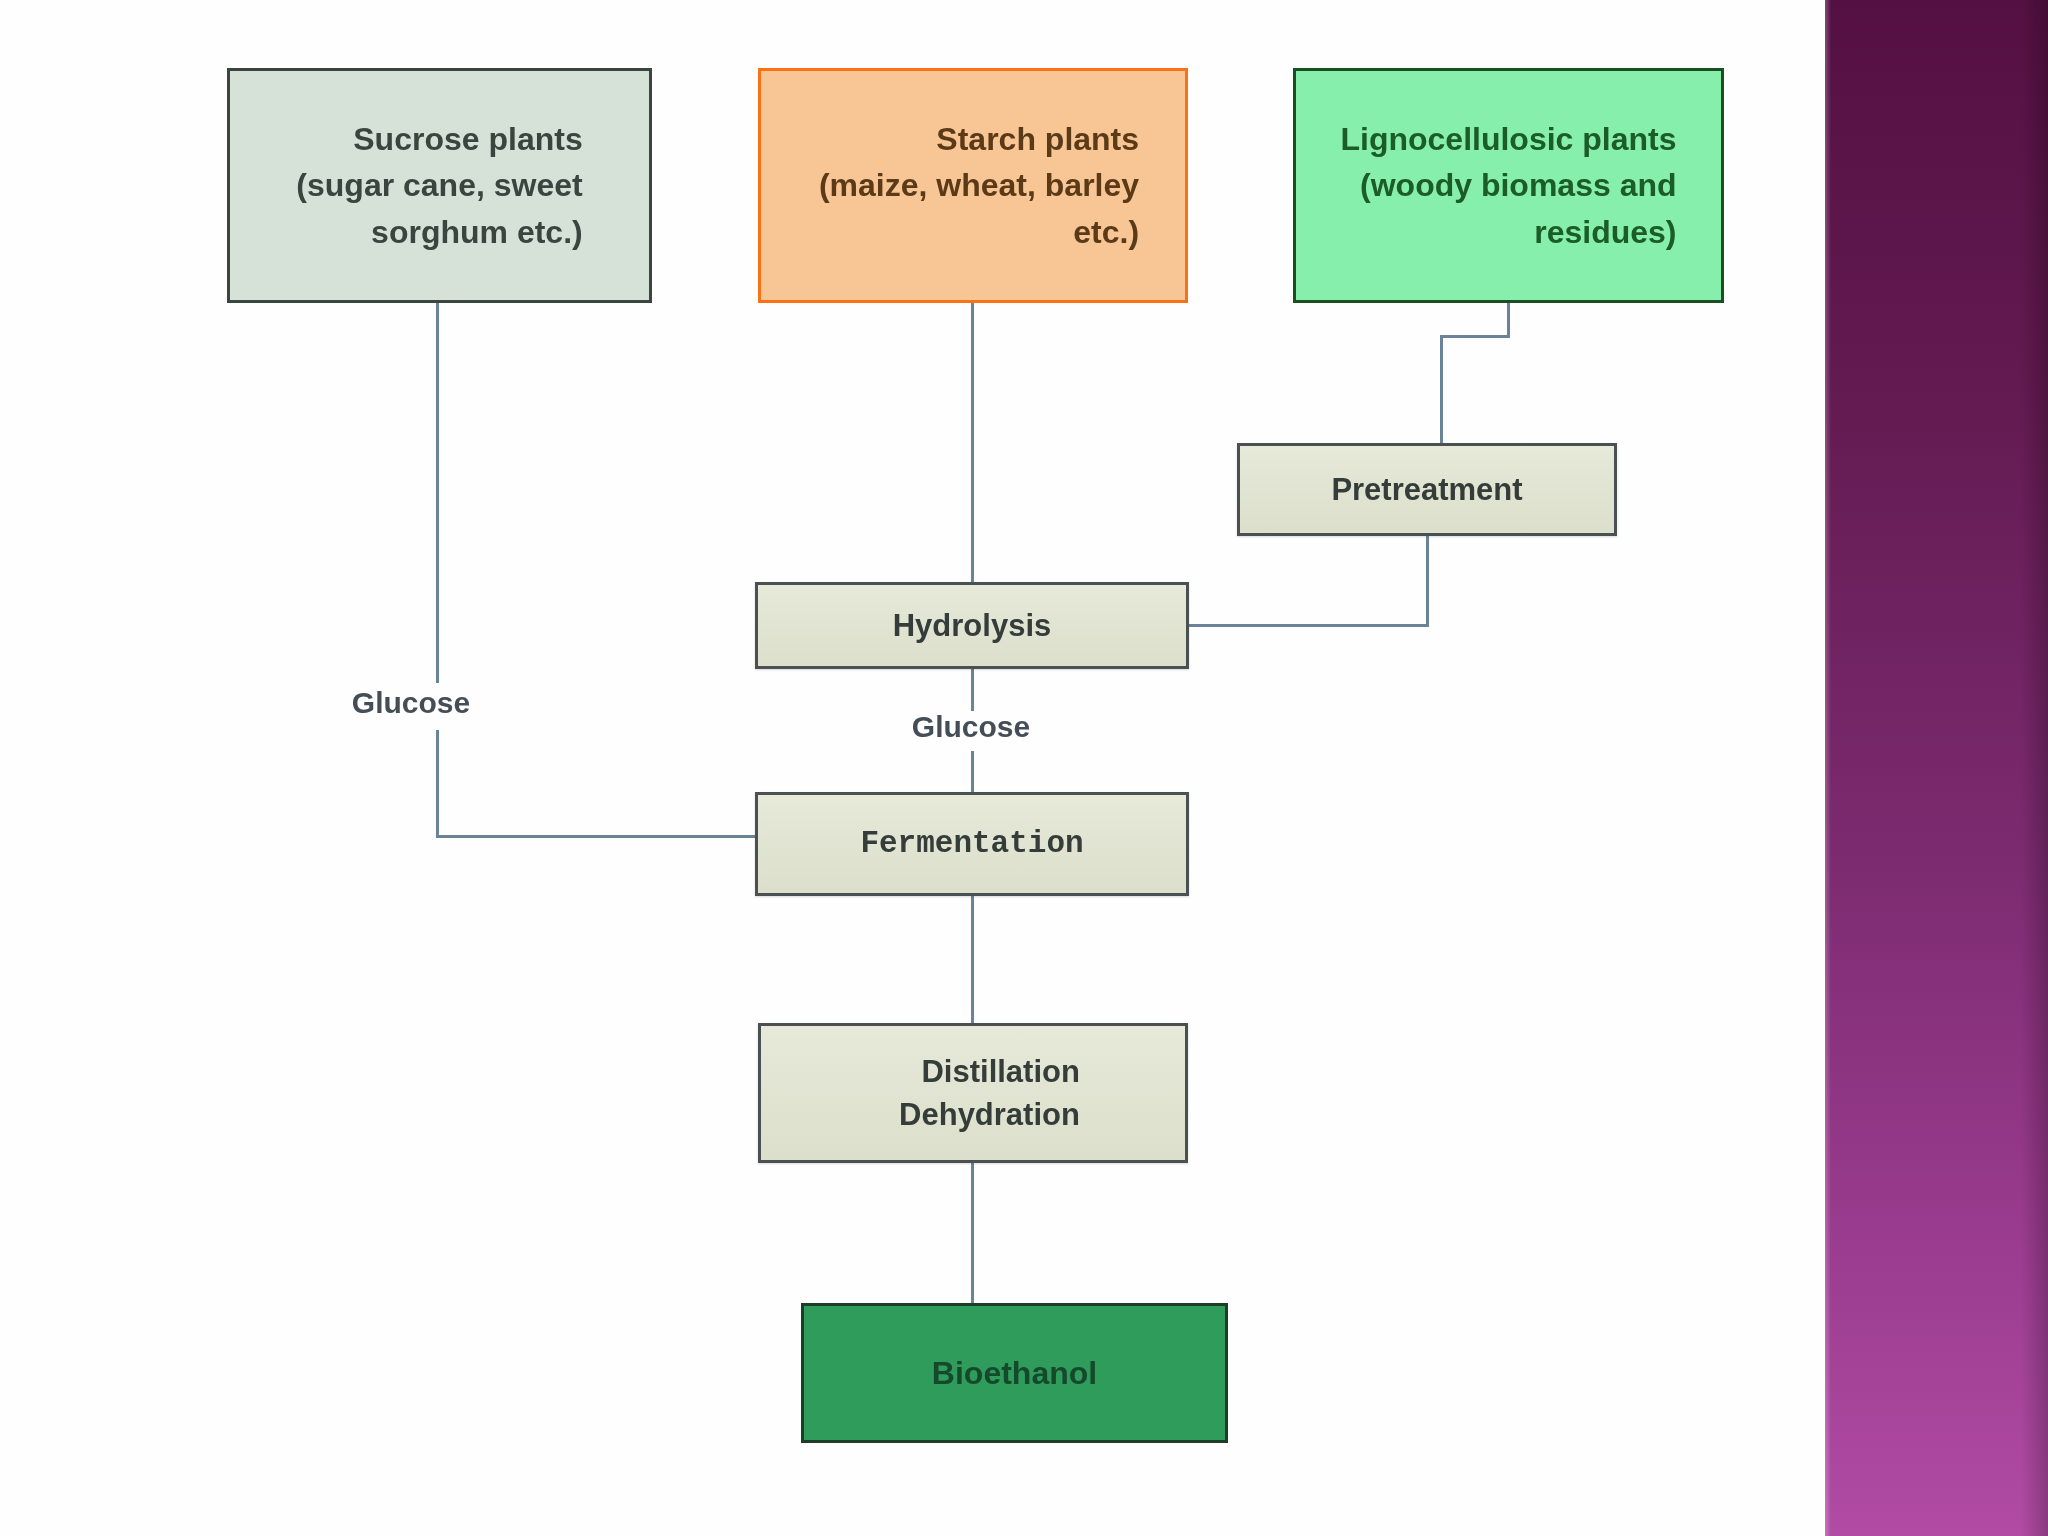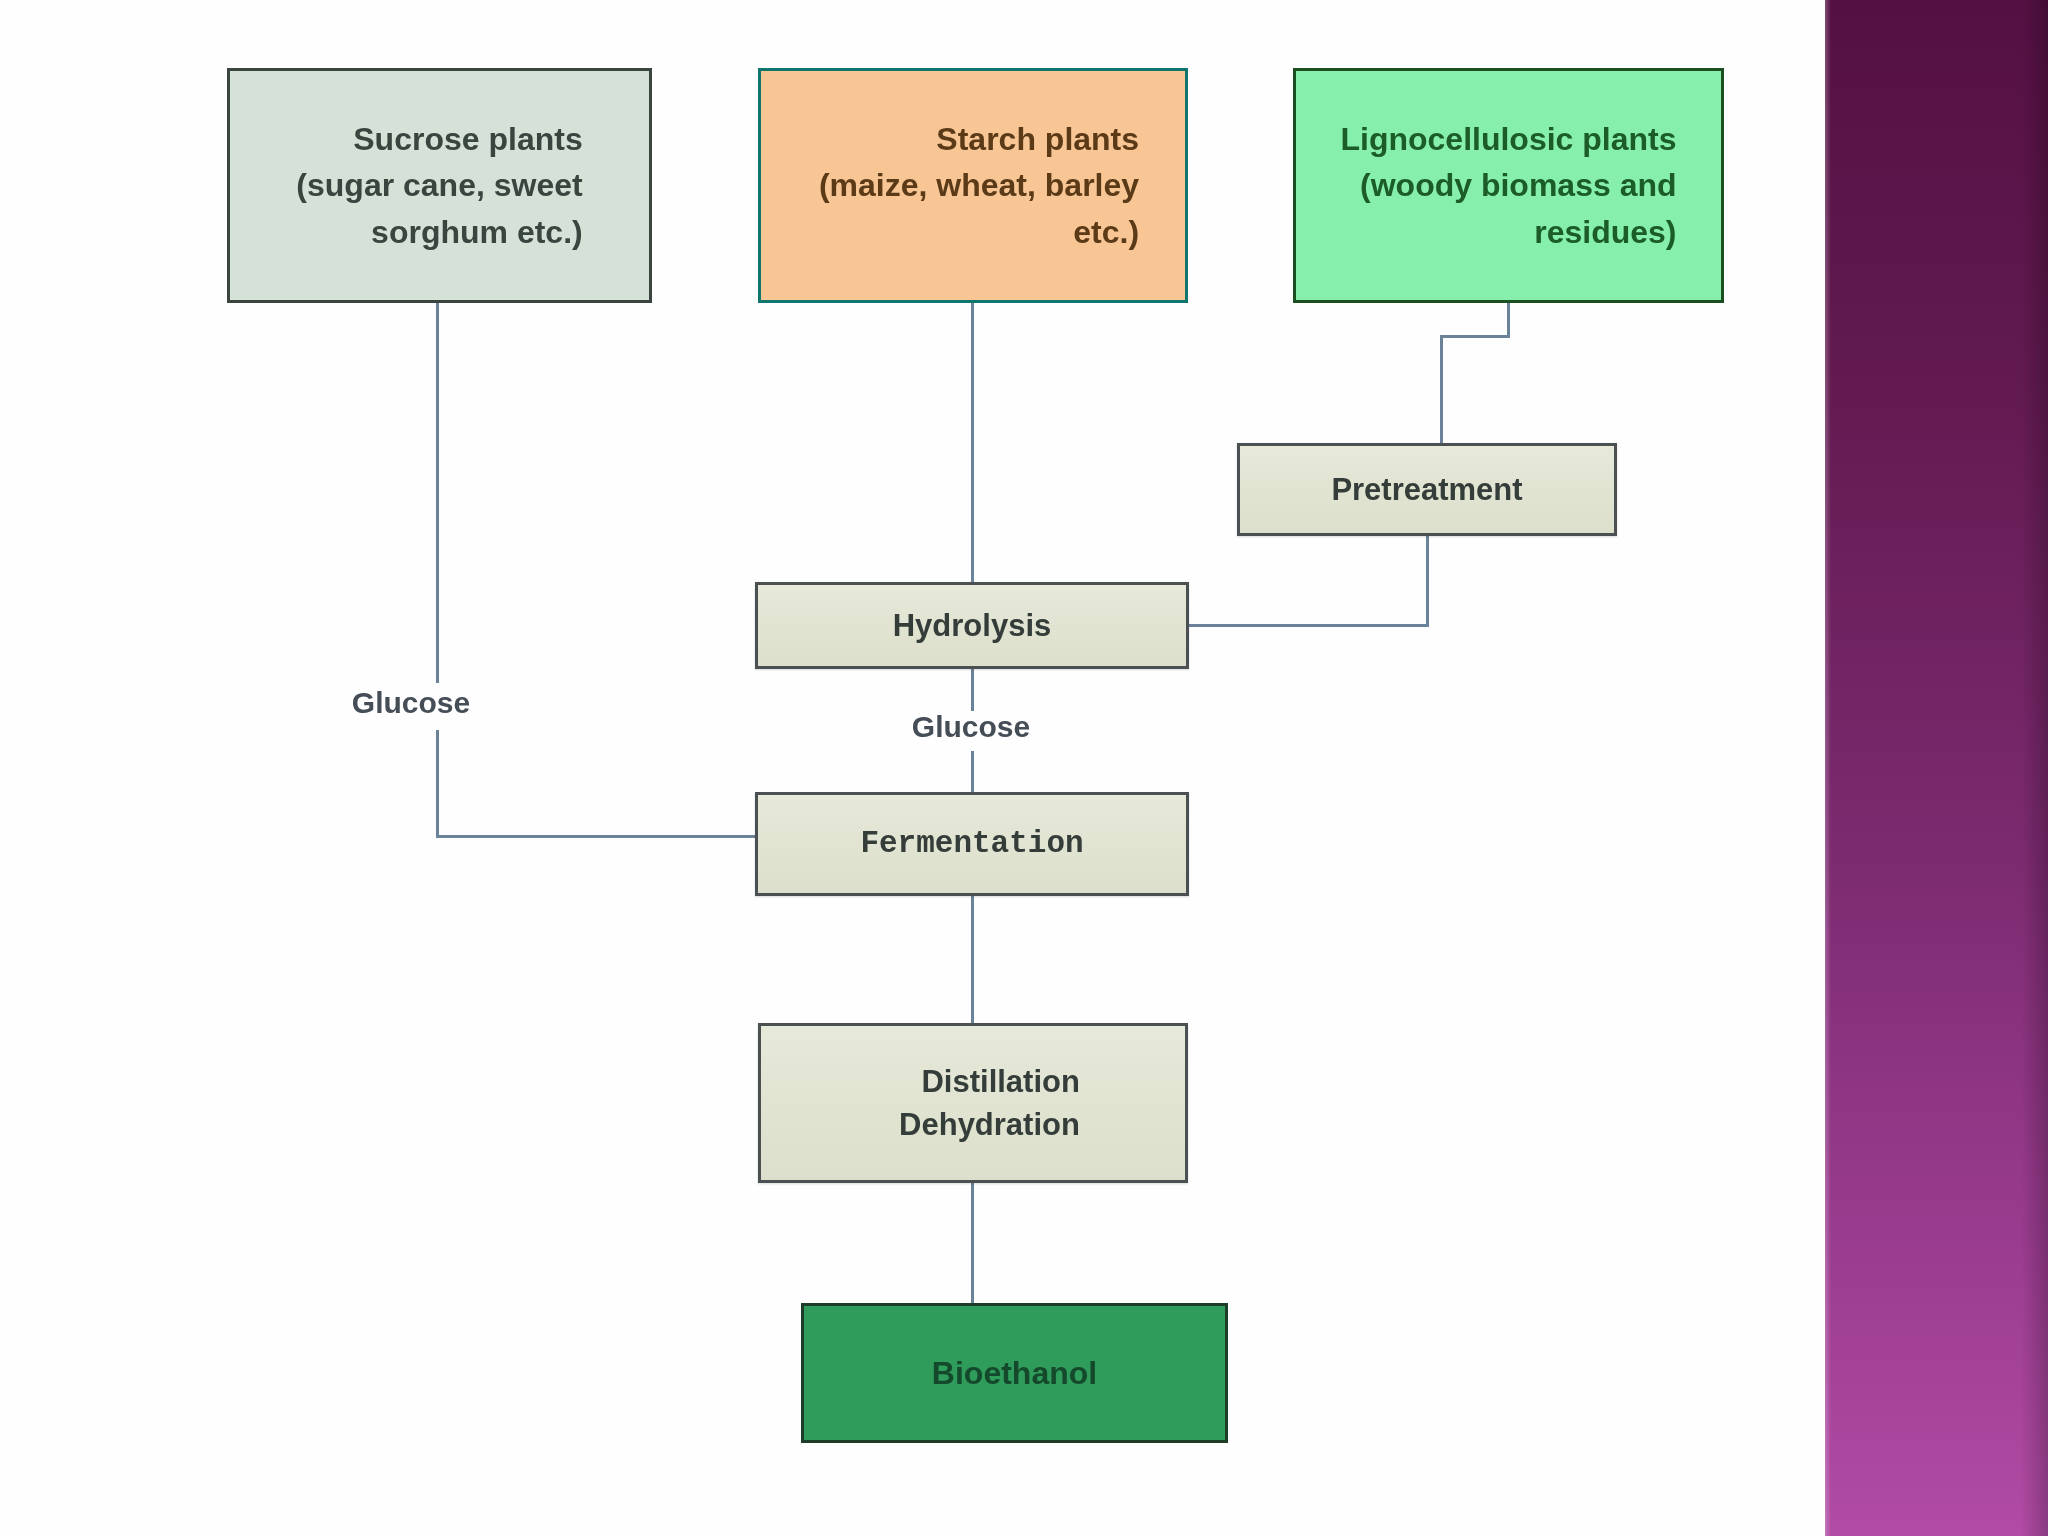--- a/index.html
+++ b/index.html
@@ -24,31 +24,31 @@
     background:linear-gradient(#e7e9d9,#dcdfcb);
     border:3px solid #4b5153;
     color:#343d39;
     box-shadow:0 1px 2px rgba(0,0,0,0.15);
   }
   .sucrose{
     background:#d6e1d8;border:3px solid #39453e;color:#39463f;
     left:227px;top:68px;width:425px;height:235px;
   }
   .starch{
-    background:#f8c694;border:3px solid #0f766e;color:#5b3a18;
+    background:#f8c694;border:3px solid #f97316;color:#5b3a18;
     left:758px;top:68px;width:430px;height:235px;padding-left:12px;
   }
   .ligno{
     background:#86efac;border:3px solid #1b4f21;color:#1b5c29;
     left:1293px;top:68px;width:431px;height:235px;
   }
   .pretreatment{left:1237px;top:443px;width:380px;height:93px;}
   .hydrolysis{left:755px;top:582px;width:434px;height:87px;}
   .fermentation{left:755px;top:792px;width:434px;height:104px;font-family:Liberation Mono, monospace;}
-  .distillation{left:758px;top:1023px;width:430px;height:160px;padding-left:33px;}
+  .distillation{left:758px;top:1023px;width:430px;height:140px;padding-left:33px;}
   .bioethanol{
     background:#2f9c5c;border:3px solid #1d3d28;color:#14492c;
     left:760px;top:1303px;width:427px;height:140px;
     font-size:32px;
     margin-left:41px;
   }
   .connector{position:absolute;background:#6b8398;}
   .edge-label{
     position:absolute;
     font-size:30px;font-weight:700;color:#454e57;

